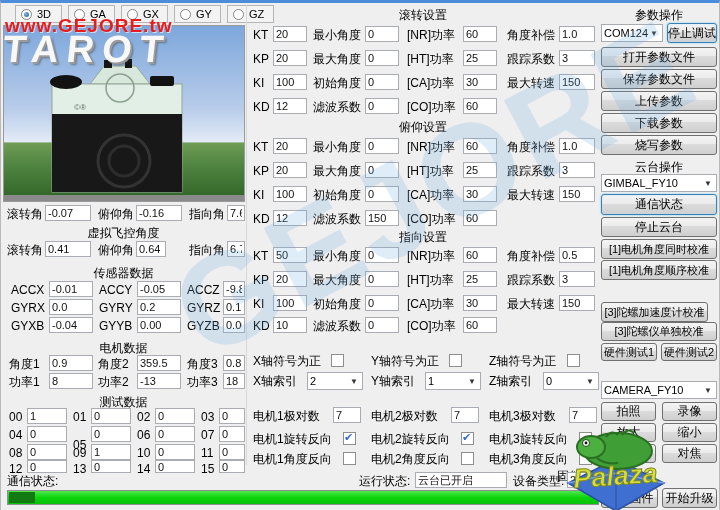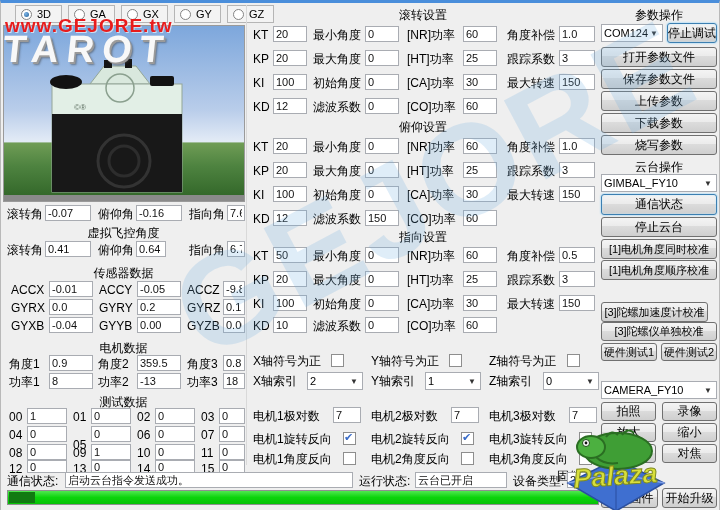--- a/index.html
+++ b/index.html
@@ -357,21 +357,20 @@
   <div class="btn" style="left:600px;top:420px;width:55px;height:19px">放大</div>
   <div class="btn" style="left:661px;top:420px;width:55px;height:19px">缩小</div>
   <div class="btn" style="left:600px;top:441px;width:55px;height:19px">停止</div>
   <div class="btn" style="left:661px;top:441px;width:55px;height:19px">对焦</div>
   <span class="lbl" style="left:556px;top:466px">固件版本:</span>
   <span class="lbl" style="left:614px;top:466px">12</span>
   <div class="btn" style="left:600px;top:485px;width:57px;height:20px">打开固件</div>
   <div class="btn" style="left:661px;top:485px;width:55px;height:20px">开始升级</div>
 
   <span class="lbl" style="left:6px;top:471px">通信状态:</span>
-  <input class="tb" style="left: 64px; top: 469px; width: 288px;" value="启动云台指令发送成功。">
   <span class="lbl" style="left:358px;top:471px">运行状态:</span>
   <input class="tb" style="left: 414px; top: 469px; width: 92px;" value="云台已开启">
   <span class="lbl" style="left:512px;top:471px">设备类型:</span>
   <input class="tb" style="left: 566px; top: 469px; width: 26px;" value="23">
 
   <div class="progress-track">
     <div class="progress-fill"></div>
     <div class="progress-lead"></div>
   </div>
 

